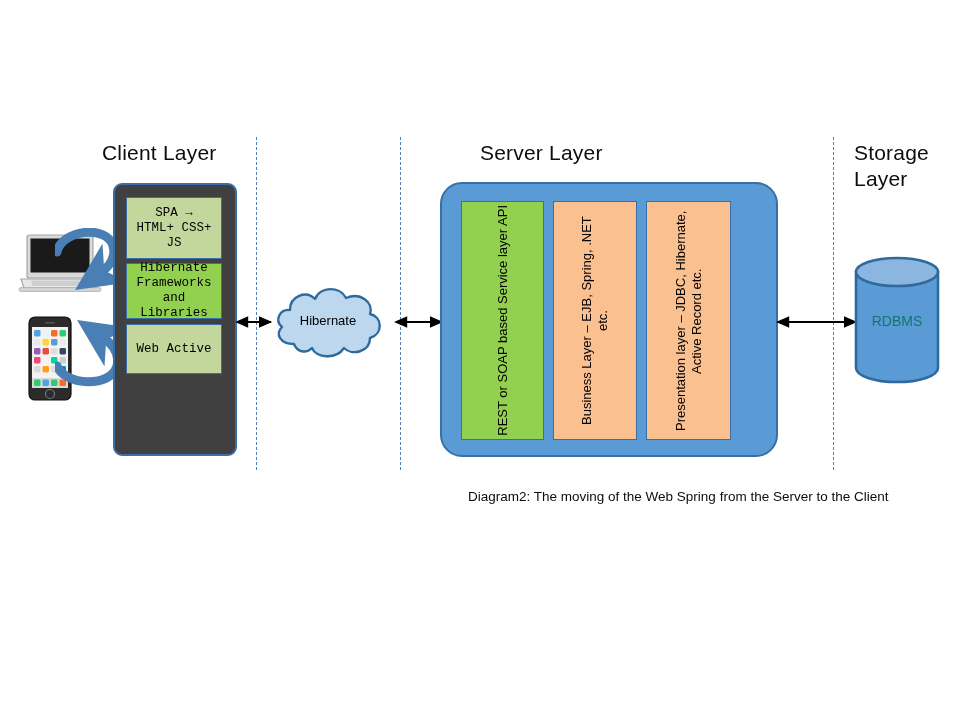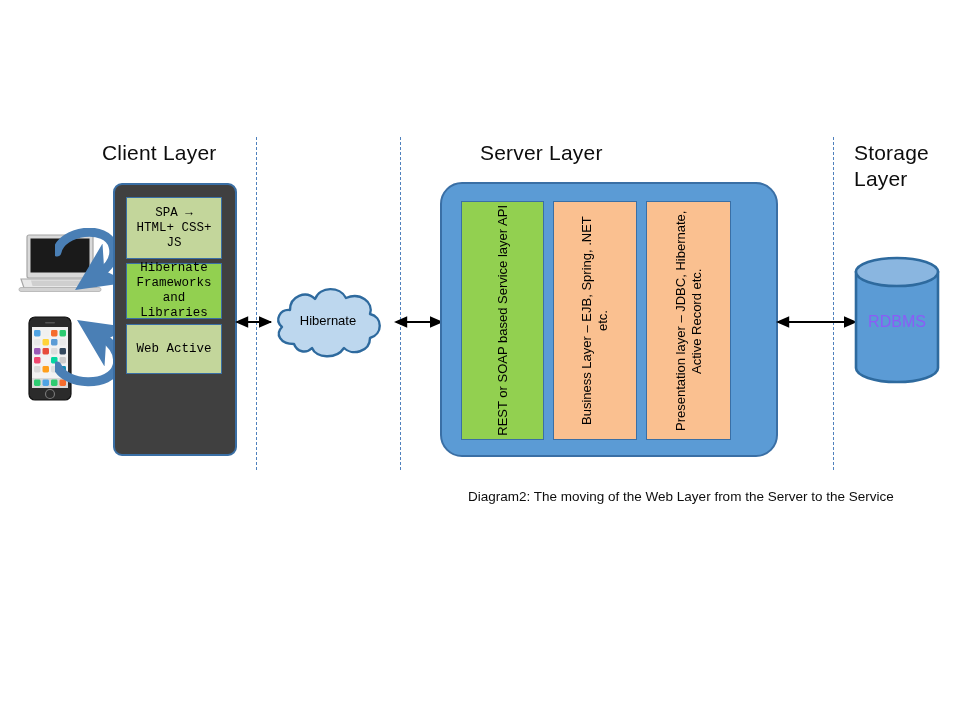--- a/index.html
+++ b/index.html
@@ -181,22 +181,22 @@
     top: 256px;
     width: 86px;
     height: 128px;
   }
   #db-label {
     position: absolute;
     left: 854px;
     top: 313px;
     width: 86px;
     text-align: center;
-    font-size: 16px;
-    color: #8b5cf6;
+    font-size: 14px;
+    color: #0f766e;
   }
 
   
   #caption {
     position: absolute;
     left: 468px;
     top: 488px;
     width: 480px;
     font-size: 13.5px;
     line-height: 18px;
@@ -347,15 +347,15 @@
     </defs>
     <line x1="6" y1="12" x2="84" y2="12" stroke="#000" stroke-width="2" marker-start="url(#blackHeadL3)" marker-end="url(#blackHeadR3)"></line>
   </svg>
 
   <svg id="db-cylinder" viewBox="0 0 86 128">
     <path d="M2 16 L2 112 A 41 14 0 0 0 84 112 L84 16 Z" fill="#5b9bd5" stroke="#2e6a9e" stroke-width="2.6"></path>
     <ellipse cx="43" cy="16" rx="41" ry="14" fill="#8ab6e0" stroke="#2e6a9e" stroke-width="2.6"></ellipse>
   </svg>
   <div id="db-label">RDBMS</div>
 
-  <div id="caption">Diagram2:  The moving of the Web Layer from the Server to the Service</div>
+  <div id="caption">Diagram2:  The moving of the Web Spring from the Server to the Client</div>
 
 </div>
 
 </body></html>

